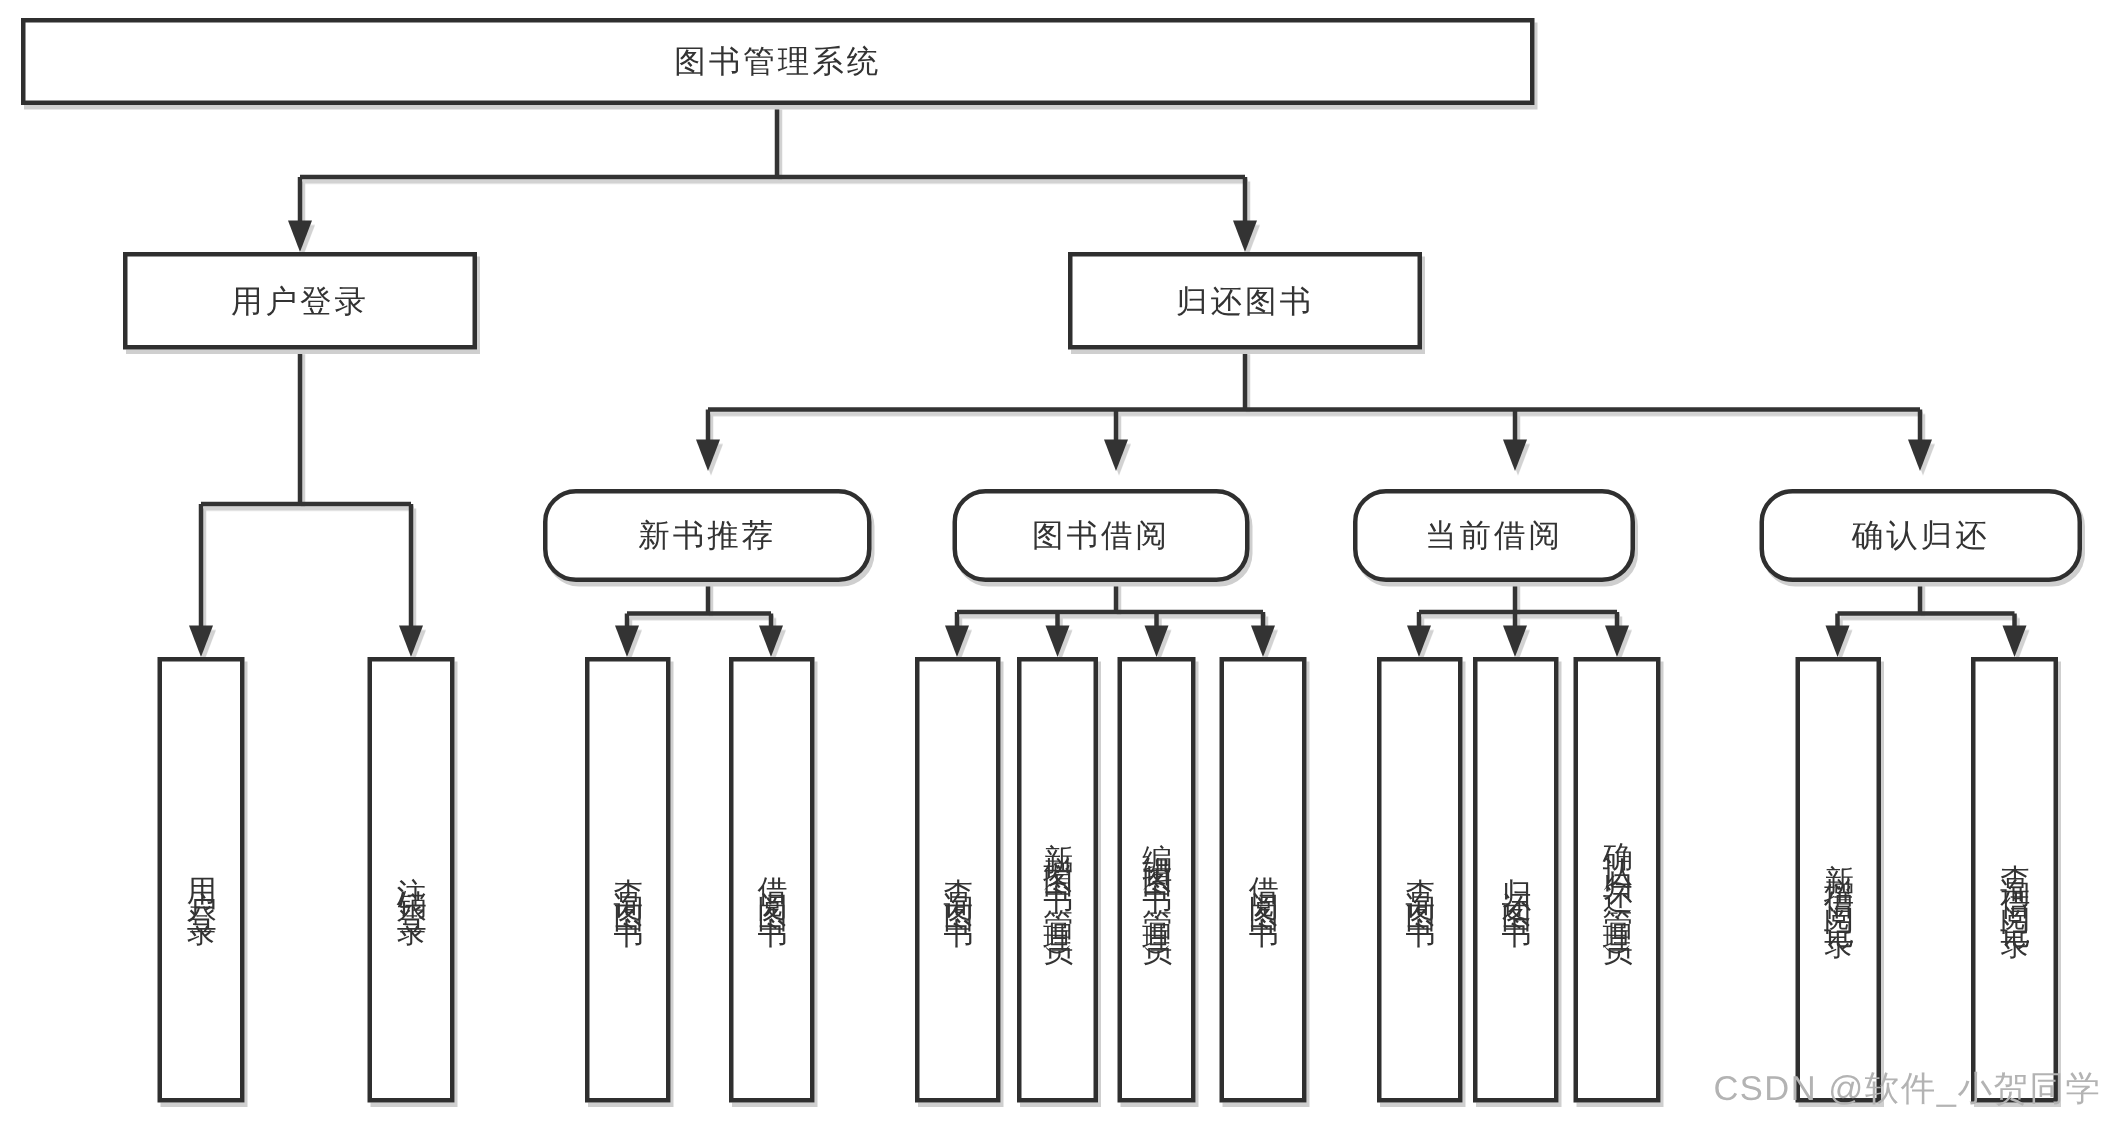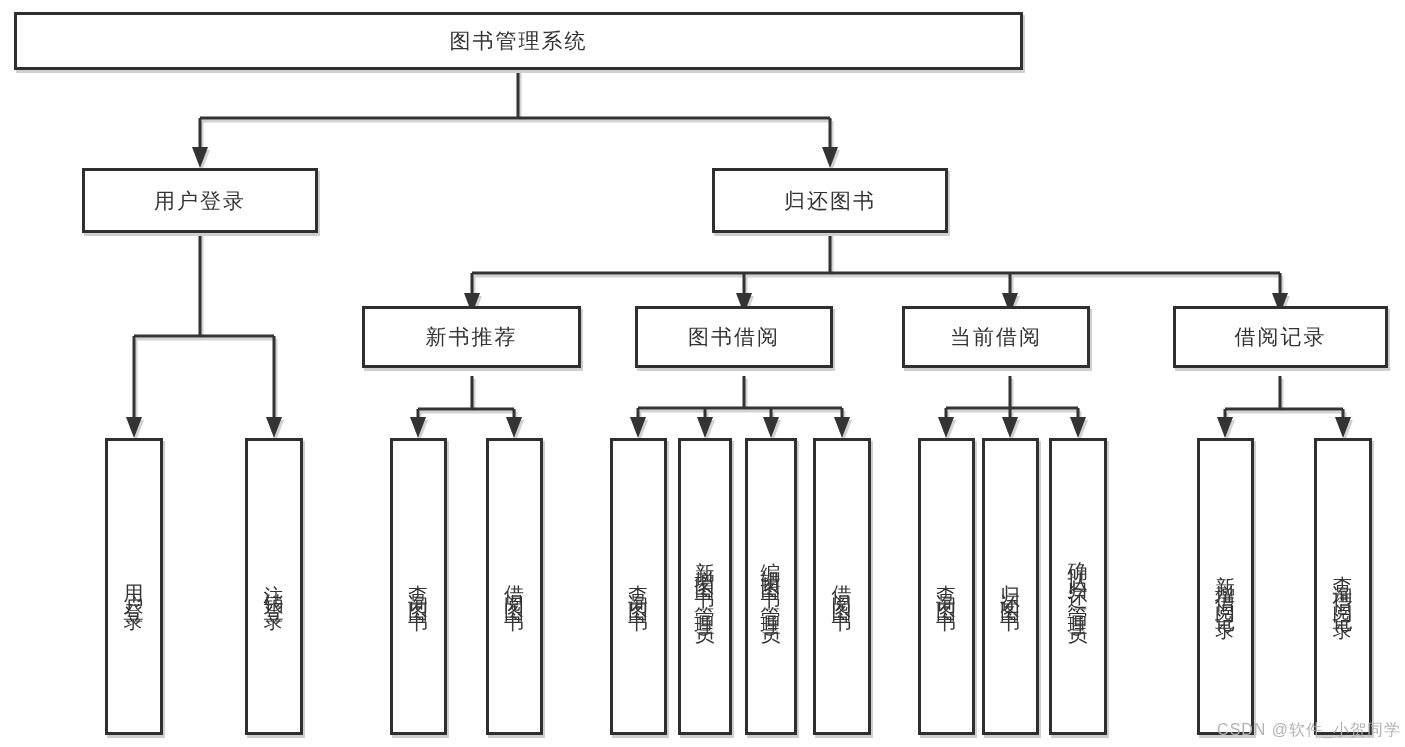--- a/index.html
+++ b/index.html
@@ -17,37 +17,37 @@
     position: absolute;
     background: #ffffff;
     border: 3px solid #2f2f2f;
     display: flex;
     align-items: center;
     justify-content: center;
     box-shadow: 2px 3px 0 #cfcfcf;
   }
   .row-root { left: 14px; top: 12px; width: 1009px; height: 58px; }
   .row1 { top: 168px; height: 65px; }
-  .row2 { top: 306px; height: 62px; }
+  .row2 { top: 326px; height: 62px; border-radius: 22px; }
   .leaf { top: 438px; height: 297px; }
   .h-label { font-size: 21px; letter-spacing: 2px; white-space: nowrap; color: #333333; }
   .v-label {
     writing-mode: vertical-rl;
     text-orientation: mixed;
     font-size: 20px;
     letter-spacing: 9px;
     line-height: 1;
     color: #333333;
     white-space: nowrap;
   }
   .watermark {
     position: absolute;
     right: 4px;
     bottom: 6px;
-    font-size: 16px;
+    font-size: 23px;
     letter-spacing: 1px;
     color: #b3b3b3;
     white-space: nowrap;
   }
 </style>
 </head>
 <body>
 
 <div class="canvas">
 
@@ -98,21 +98,21 @@
   <div class="box row2" style="left:362px;width:219px">
     <span class="h-label">新书推荐</span>
   </div>
   <div class="box row2" style="left:635px;width:198px">
     <span class="h-label">图书借阅</span>
   </div>
   <div class="box row2" style="left:902px;width:188px">
     <span class="h-label">当前借阅</span>
   </div>
   <div class="box row2" style="left:1173px;width:215px">
-    <span class="h-label">借阅记录</span>
+    <span class="h-label">确认归还</span>
   </div>
 
   <div class="box leaf" style="left:105px;width:58px">
     <span class="v-label">用户登录</span>
   </div>
   <div class="box leaf" style="left:245px;width:58px">
     <span class="v-label">注销登录</span>
   </div>
 
   <div class="box leaf" style="left:390px;width:57px">

